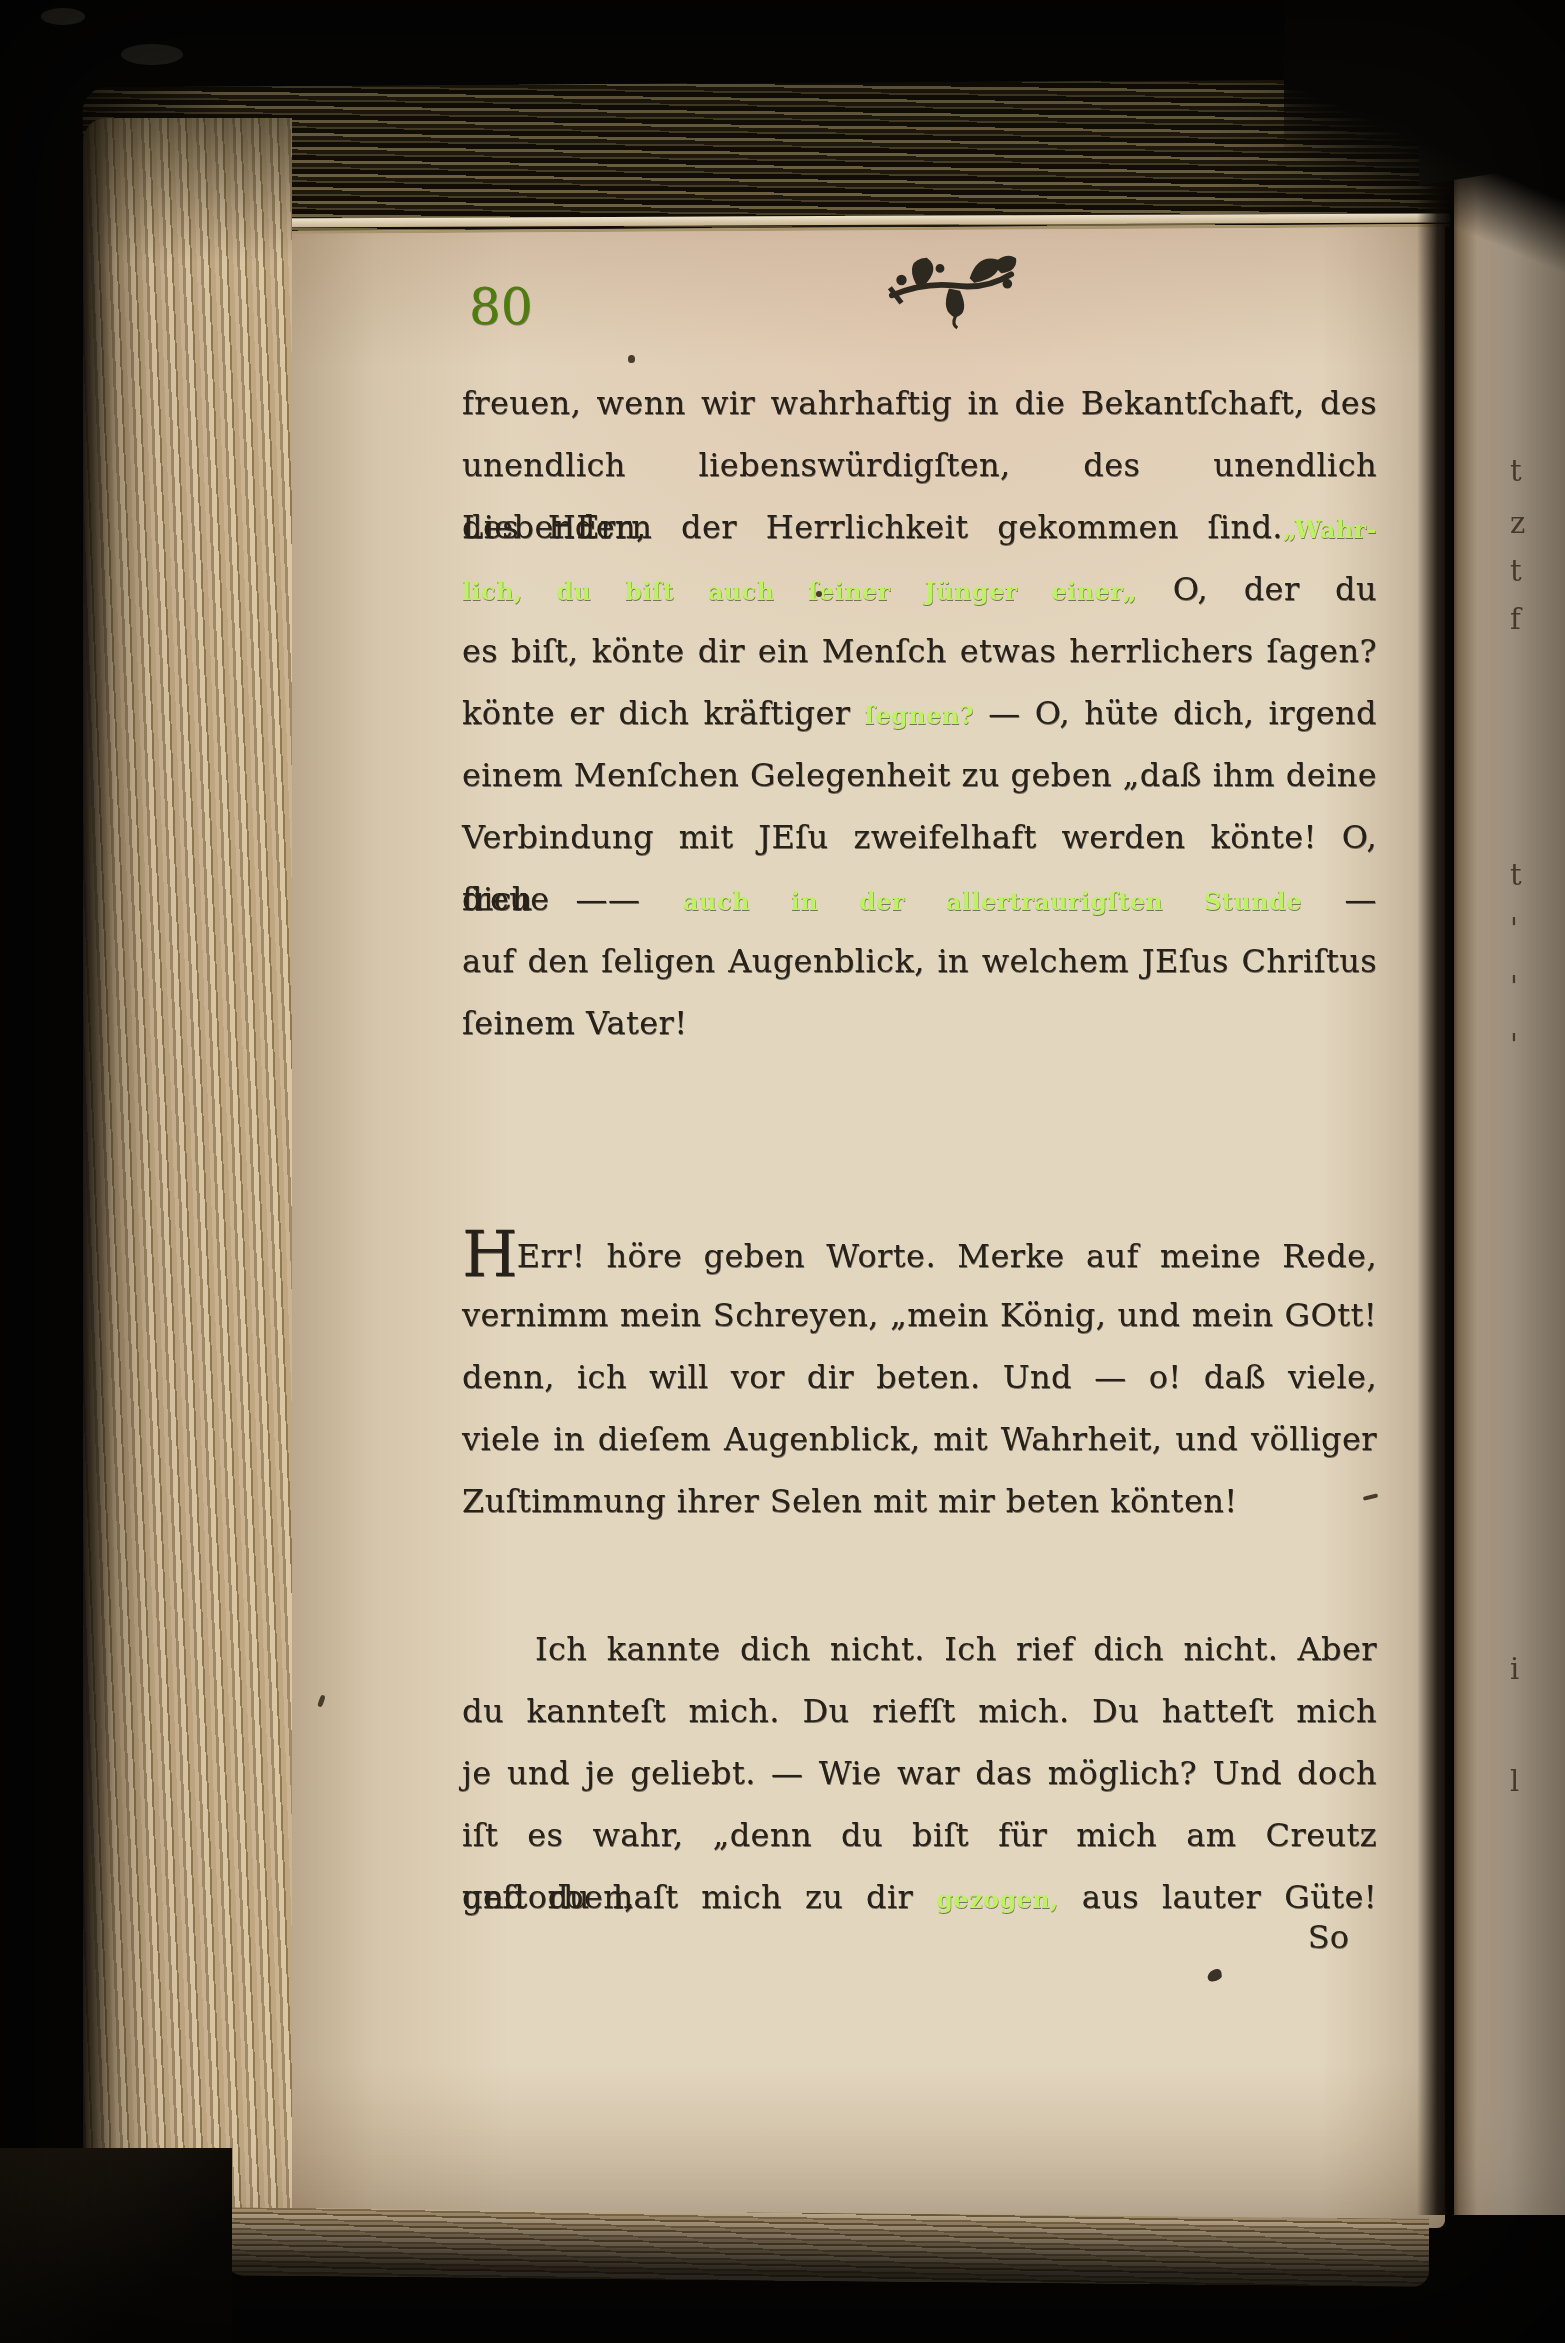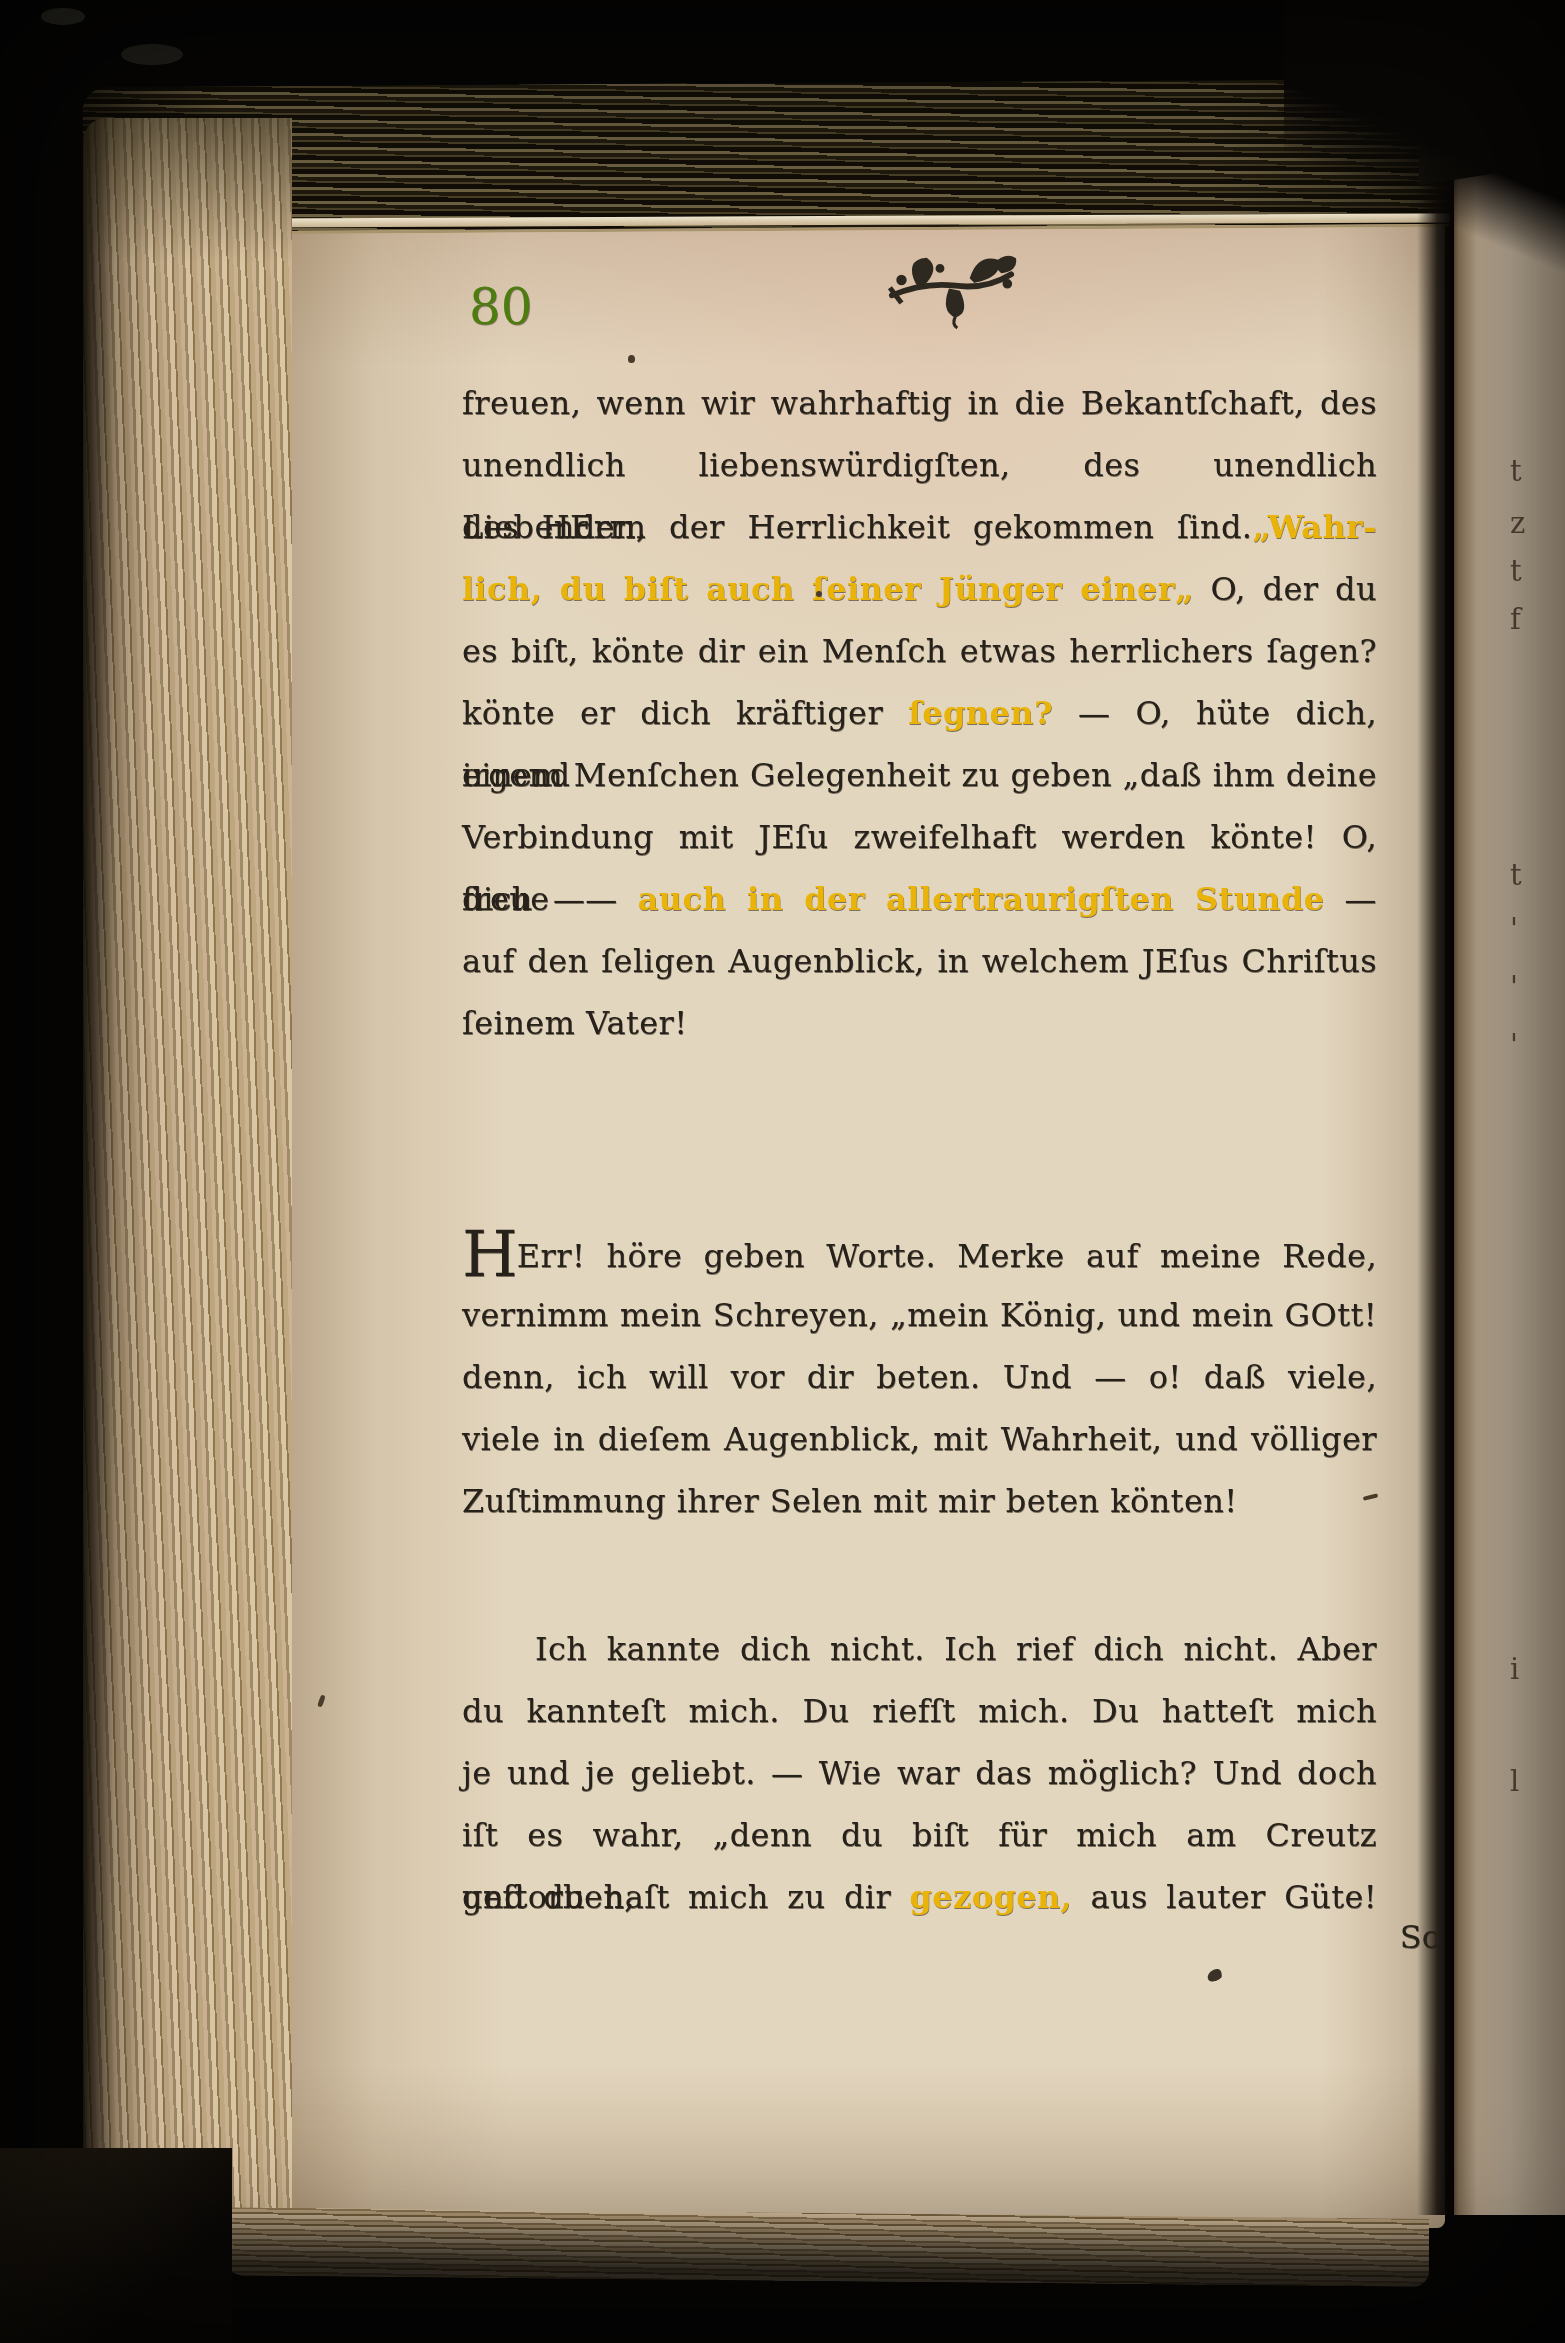--- a/index.html
+++ b/index.html
@@ -88,24 +88,24 @@
   }
   .para{position:absolute;left:0;width:915px;}
   .line{
     height:62px;line-height:62px;font-size:32px;color:#26211a;
     letter-spacing:0.4px;white-space:normal;
     text-align:justify;text-align-last:justify;
     text-shadow:0.5px 0.8px 0.6px rgba(40,30,18,.55);
   }
   .line.nojust{text-align-last:left;}
   .line.indent{padding-left:73px;width:842px;}
-  .em{font-weight:700;font-size:32px;color:#eab308;}
+  .em{font-weight:700;font-size:24px;color:#bef264;}
   .initial{font-size:64px;line-height:1;vertical-align:-0.14em;letter-spacing:-1px;}
   .catchword{
-    position:absolute;left:1304px;top:1918px;width:137px;z-index:5;
+    position:absolute;left:1212px;top:1918px;width:137px;z-index:5;
     font-size:32px;color:#2a251c;text-align:right;
     text-shadow:0.5px 0.8px 0.6px rgba(40,30,18,.55);
   }
   .fragments{position:absolute;left:1450px;top:143px;width:115px;height:2072px;z-index:5;}
   .fragment{
     position:absolute;left:60px;font-size:29px;color:rgba(62,48,33,.78);
     line-height:1;
   }
   .speck{position:absolute;z-index:6;background:#4a3c2a;border-radius:50%;}
   .fly{

